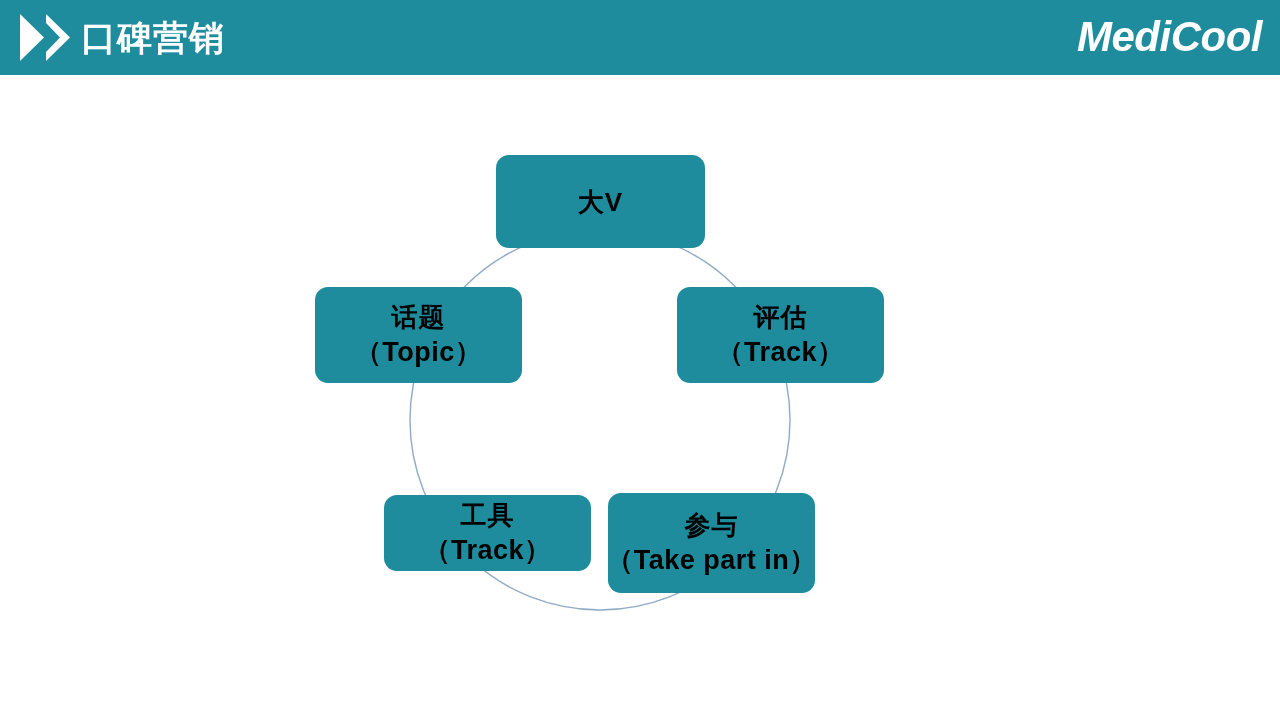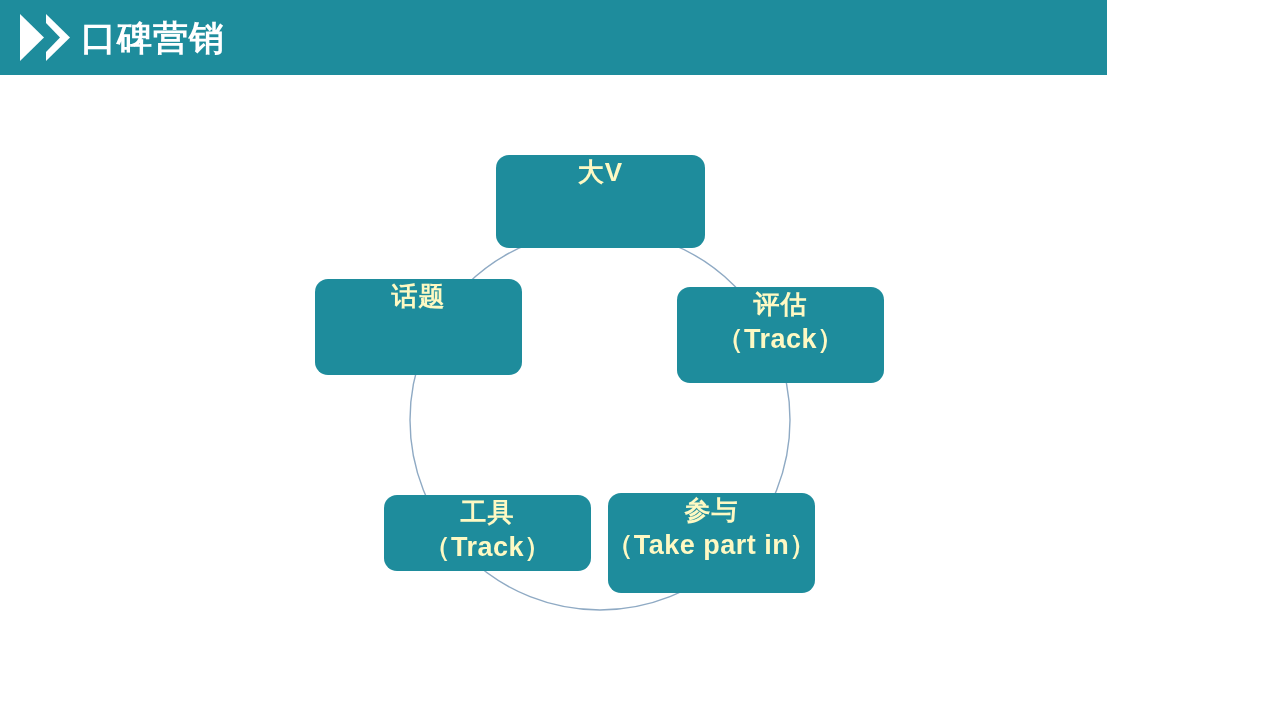--- a/index.html
+++ b/index.html
@@ -14,21 +14,21 @@
     font-family: "Liberation Sans", "DejaVu Sans", sans-serif;
     overflow: hidden;
     position: relative;
   }
 
   
   #header-bar {
     position: absolute;
     left: 0;
     top: 0;
-    width: 1107px;
+    width: 1280px;
     height: 75px;
     background: #1E8C9C;
     display: flex;
     align-items: center;
     box-sizing: border-box;
   }
 
   #brand-mark {
     position: absolute;
     left: 18px;
@@ -78,47 +78,48 @@
     left: 0;
     top: 0;
     width: 1280px;
     height: 645px;
   }
 
   .node-box {
     position: absolute;
     background: #1E8C9C;
     border-radius: 13px;
-    color: #fef9c3;
+    color: #000000;
     text-align: center;
     box-sizing: border-box;
     display: flex;
     flex-direction: column;
     align-items: center;
+    justify-content: center;
     white-space: nowrap;
   }
 
   .node-cn {
     font-size: 26px;
     font-weight: bold;
     line-height: 34px;
     letter-spacing: 1px;
   }
 
   .node-en {
     font-size: 27px;
     font-weight: bold;
     line-height: 36px;
     letter-spacing: 0.5px;
   }
 
   
   #node-talker      { left: 496px; top:  80px; width: 209px; height: 93px; }
   #node-track       { left: 677px; top: 212px; width: 207px; height: 96px; }
-  #node-topic       { left: 315px; top: 204px; width: 207px; height: 96px; }
+  #node-topic       { left: 315px; top: 212px; width: 207px; height: 96px; }
   #node-tool        { left: 384px; top: 420px; width: 207px; height: 76px; }
   #node-takepartin  { left: 608px; top: 418px; width: 207px; height: 100px; }
 
   
   #node-takepartin .node-en {
     font-size: 27px;
     margin: 0 -12px;
   }
 </style>
 </head>
@@ -130,20 +131,21 @@
     <svg width="58" height="51" viewBox="0 0 58 51" xmlns="http://www.w3.org/2000/svg">
 
       <polygon points="2,2 2,49 26,25.5" fill="#ffffff"></polygon>
       <polygon points="28,2 28,49 52,25.5" fill="#ffffff"></polygon>
       <polygon points="28,11 28,40 42,25.5" fill="#1E8C9C"></polygon>
     </svg>
   </div>
 
   <div id="header-title">口碑营销</div>
 
+  <div id="company-logo">MediCool</div>
 </div>
 
 <div id="diagram-stage">
 
   <svg id="cycle-arc-svg" viewBox="0 0 1280 645">
     <circle cx="600" cy="345" r="190" fill="none" stroke="#8FAAC4" stroke-width="1.4"></circle>
   </svg>
 
   <div class="node-box" id="node-talker">
     <div class="node-cn">大V</div>
@@ -159,15 +161,16 @@
     <div class="node-en">（Track）</div>
   </div>
 
   <div class="node-box" id="node-tool">
     <div class="node-cn">工具</div>
     <div class="node-en">（Track）</div>
   </div>
 
   <div class="node-box" id="node-topic">
     <div class="node-cn">话题</div>
+    <div class="node-en">（Topic）</div>
   </div>
 
 </div>
 
 </body></html>

